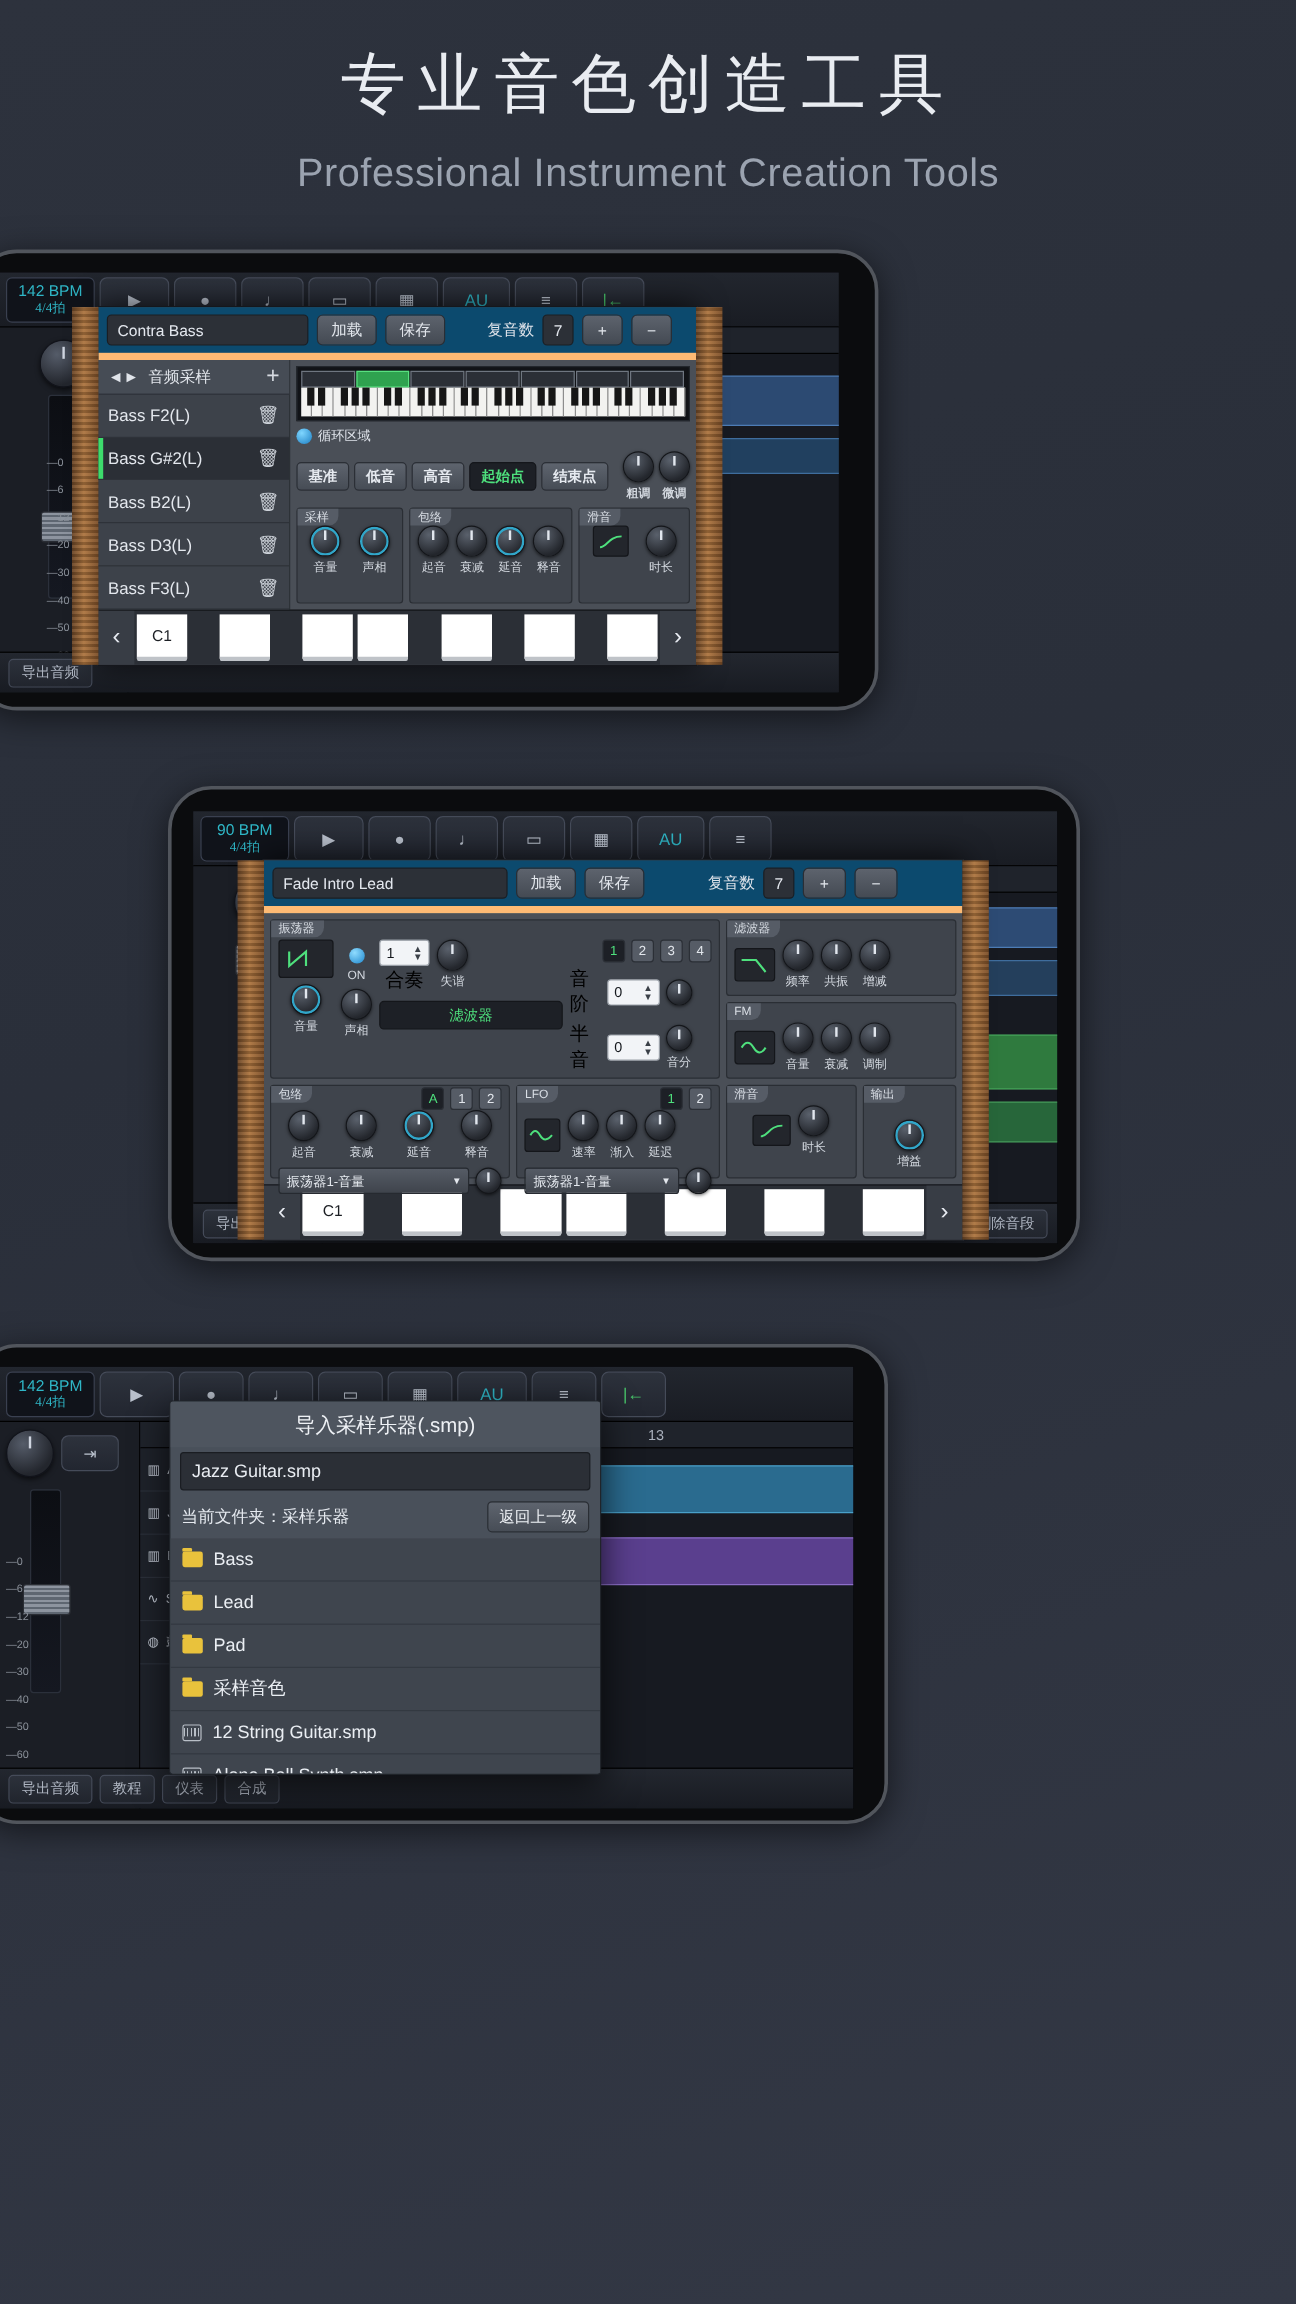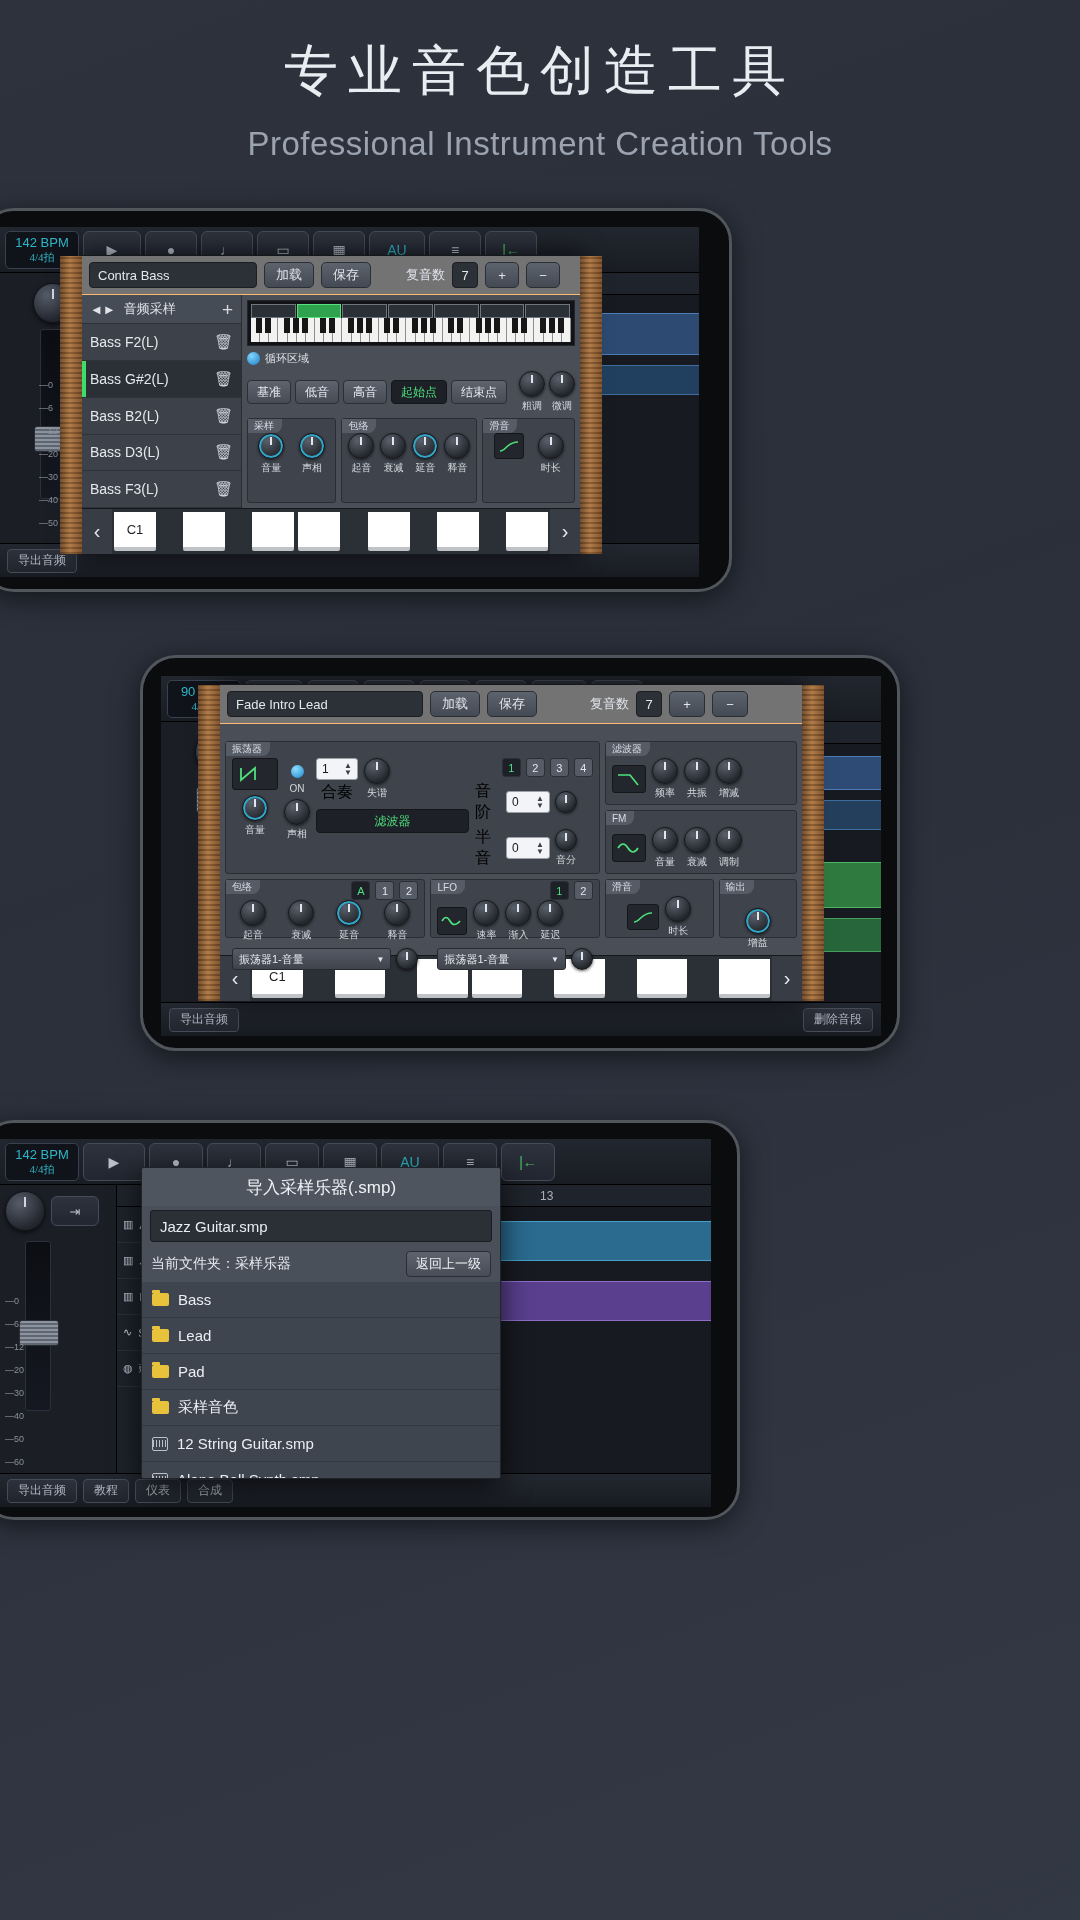--- a/index.html
+++ b/index.html
@@ -153,22 +153,22 @@
     background: linear-gradient(90deg,#6a4526,#a9713d 40%,#7d5029 100%);
     background-image:
       repeating-linear-gradient(0deg, rgba(0,0,0,.18) 0 2px, rgba(255,255,255,.05) 2px 5px),
       linear-gradient(90deg,#6a4526,#ad753f 45%,#7a4d27 100%);
   }
   .wood.left { left: -22px; }
   .wood.right { right: -22px; }
 
   .ed-head {
     display: flex; align-items: center; gap: 7px;
-    padding: 6px 7px; background: #737373;
-    border-bottom: 1px solid #fdba74;
+    padding: 6px 7px; background: #0c4a6e;
+    border-bottom: 6px solid #fdba74;
   }
   .name-field {
     flex: 0 0 auto; height: 26px; border-radius: 4px;
     background: #2c3037; border: 1px solid #1b1e23;
     color: #e3e7ee; font-size: 13px;
     display: flex; align-items: center; padding: 0 8px;
   }
   .pill {
     height: 26px; padding: 0 11px; border-radius: 5px;
     background: linear-gradient(#5d636d, #444a53);
@@ -228,21 +228,21 @@
   .wave-sel { position: absolute; top: 0; bottom: 0; background: #2f9b4f; opacity: .85; }
   .wave { position: absolute; left: 0; right: 0; top: 50%; height: 34px;
           transform: translateY(-50%);
           background:
             repeating-linear-gradient(90deg,
               rgba(255,255,255,.85) 0 1px, transparent 1px 3px);
           -webkit-mask-image: radial-gradient(ellipse 100% 60% at 45% 50%, #000 20%, rgba(0,0,0,.35) 75%, transparent 100%);
                   mask-image: radial-gradient(ellipse 100% 60% at 45% 50%, #000 20%, rgba(0,0,0,.35) 75%, transparent 100%);
   }
 
-  .seg-row { display: flex; align-items: center; gap: 4px; }
+  .seg-row { display: flex; align-items: center; gap: 4px; font-weight: bold; }
   .seg {
     height: 24px; padding: 0 9px; border-radius: 4px;
     background: linear-gradient(#5e646e, #464c55);
     border: 1px solid #2b2f36; color: #e6eaf0; font-size: 12px;
     display: flex; align-items: center; justify-content: center;
   }
   .seg.active { background: #1d2026; color: #4ee07d; border-color: #14161b; }
   .loop-dot { width: 13px; height: 13px; border-radius: 50%;
               background: radial-gradient(circle at 35% 30%, #7fd6ff, #1c7fc4); }
 
@@ -674,21 +674,21 @@
         <div class="clip" style="left:455px; top:140px; width:160px; height:46px; background:#2f7a3e; border:1px solid #4fb564;"></div>
         <div class="clip" style="left:455px; top:196px; width:160px; height:34px; background:#27663a; border:1px solid #47a05c;"></div>
       </div>
 
       <div class="bottom-bar">
         <div class="bb-btn">导出音频</div>
         <div style="flex:1"></div>
         <div class="bb-btn">删除音段</div>
       </div>
 
-      <div class="editor" style="left:58px; top:8px; width:584px; height:318px;gap:12px;">
+      <div class="editor" style="left:58px; top:40px; width:584px; height:318px;">
         <div class="wood left"></div>
         <div class="wood right"></div>
 
         <div class="ed-head">
           <div class="name-field" style="width:196px">Fade Intro Lead</div>
           <div class="pill">加载</div>
           <div class="pill">保存</div>
           <div class="lbl-cn" style="margin-left:46px">复音数</div>
           <div class="num-field">7</div>
           <div class="pill" style="width:36px">+</div>

